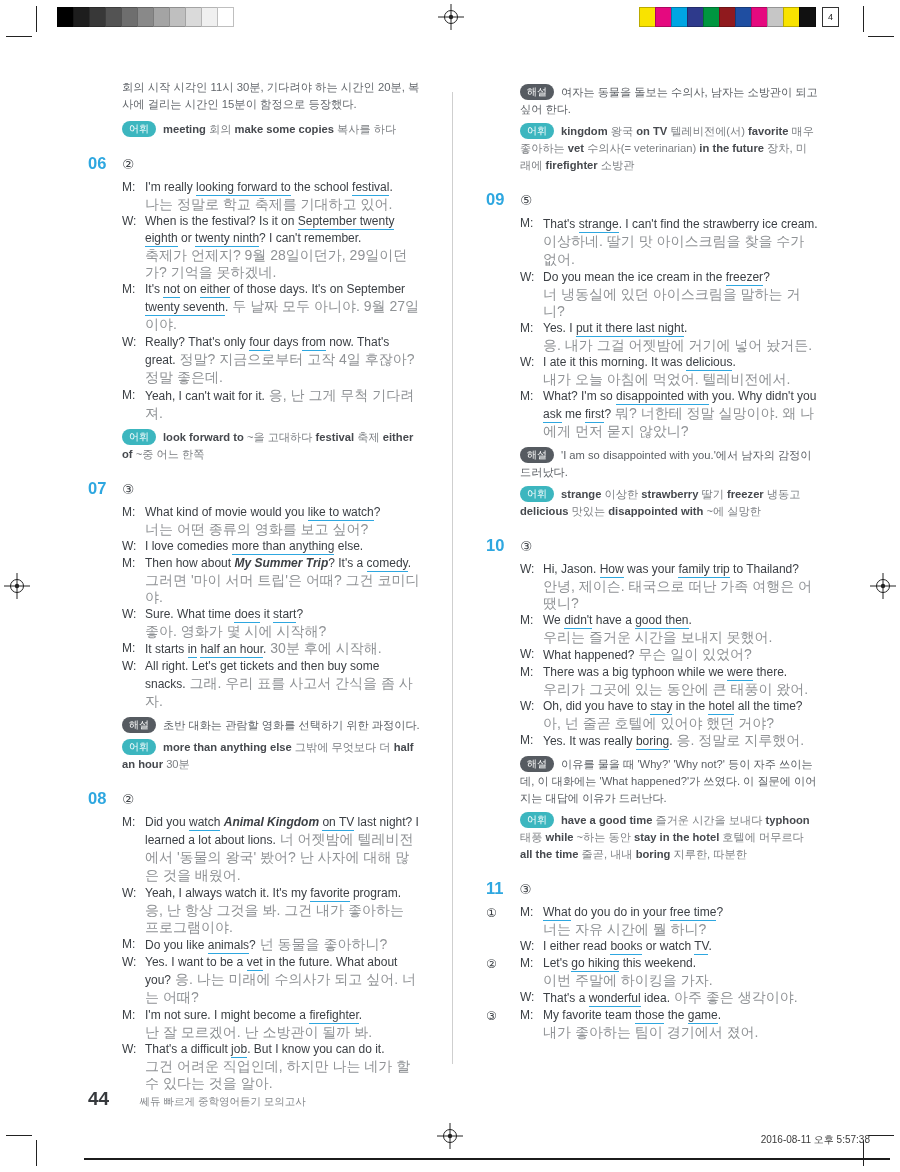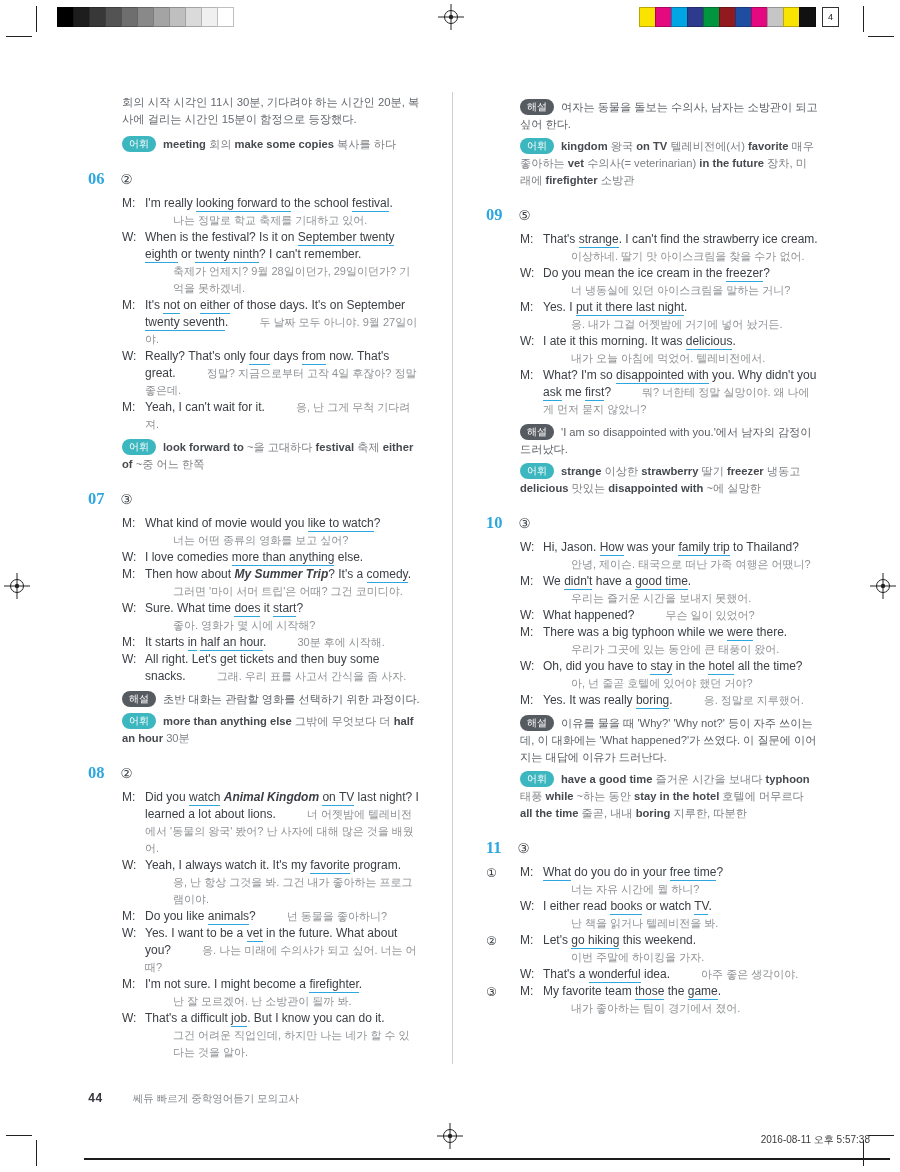--- a/index.html
+++ b/index.html
@@ -13,45 +13,45 @@
   .graybar { left:58px; }
   .colorbar { left:640px; }
   .swatch { width:17px; height:20px; border:1px solid rgba(0,0,0,.25); margin-left:-1px; }
   .sig { background:#fff; border:1px solid #333; font-size:9px; display:flex; align-items:center; justify-content:center; color:#222; margin-left:6px; }
   .reg { position:absolute; }
   .reg line, .reg circle { stroke:#222; stroke-width:1; fill:none; }
   .reg .dot { fill:#222; stroke:none; }
   .divider { position:absolute; left:452px; top:92px; width:1px; height:972px; background:#cfcfcf; }
 
   
-  .content { position:absolute; left:88px; top:94px; width:730px; display:flex; gap:66px; }
+  .content { position:absolute; left:88px; top:79px; width:730px; display:flex; gap:66px; }
   .col { width:344px; }
   .para { margin:0 0 8px 34px; font-size:11.3px; line-height:17px; color:#63676c; }
   .note { margin:5px 0 5px 34px; font-size:11.2px; line-height:17px; color:#7c7f83; }
   .badge { display:inline-block; font-size:10px; line-height:14px; color:#fff; padding:1px 7px; border-radius:9px; margin-right:7px; position:relative; top:-1px; white-space:nowrap; }
   .badge.exp { background:var(--badge-exp,#565b61); }
   .badge.voc { background:var(--badge-voc,#3cb6bf); }
   .exp-text { color:#5b5f64; }
   .vb { font-weight:bold; color:#46494e; }
   .tn {}
-  .qhead { margin:16px 0 6px 0;font-family:Liberation Serif, serif; }
+  .qhead { margin:16px 0 6px 0; }
   .qnum { color:var(--accent,#2ea7e0); font-weight:bold; font-size:16.5px; }
   .qans { margin-left:16px; font-size:13.5px; color:#3e4247; }
   .dialogue { margin:0 0 6px 34px; }
   .dline { display:flex; position:relative; font-size:12px; line-height:17px; color:#3c4045; }
   .spk { flex:0 0 23px; }
   .txt { flex:1; }
-  .kor { color:var(--kor,#8f9295); font-size:11px;margin-left:28px; }
+  .kor { color:var(--kor,#8f9295); font-size:14px; }
   .pre { position:absolute; left:-34px; top:1px; font-size:12px; color:#3c4045; }
   .u { border-bottom:1px solid var(--accent,#2ea7e0); padding-bottom:0.5px; }
   .i { font-style:italic;font-weight:bold; }
 
   
   .footer { position:absolute; left:88px; top:1088px; }
-  .pageno { font-weight:bold; font-size:12px; color:#36393d;font-family:Liberation Mono, monospace; }
+  .pageno { font-weight:bold; font-size:19px; color:#36393d; }
   .booktitle { margin-left:26px; font-size:10.5px; color:#85888c; }
   .printinfo-left { position:absolute; left:30px; top:1196px; font-size:10px; color:#3a3a3a; }
   .printinfo-right { position:absolute; right:30px; top:1133px; font-size:10px; color:#3a3a3a; }
   .bottomline { position:absolute; left:84px; top:1158px; width:806px; height:2px; background:#1c1c1c; }
 </style>
 </head>
 <body>
 
 <div class="sheet">
 
@@ -281,21 +281,21 @@
           <div class="dline">
             <span class="spk">W:</span>
             <span class="txt"><span class="tn">Hi, Jason. </span><span class="u">How</span><span class="tn"> was your </span><span class="u">family trip</span><span class="tn"> to Thailand?</span></span>
           </div>
           <div class="dline">
             <span class="spk"></span>
             <span class="txt kor">안녕, 제이슨. 태국으로 떠난 가족 여행은 어땠니?</span>
           </div>
           <div class="dline">
             <span class="spk">M:</span>
-            <span class="txt"><span class="tn">We </span><span class="u">didn't</span><span class="tn"> have a </span><span class="u">good time</span><span class="tn">.</span></span>
+            <span class="txt"><span class="tn">We </span><span class="u">didn't</span><span class="tn"> have a </span><span class="u">good then</span><span class="tn">.</span></span>
           </div>
           <div class="dline">
             <span class="spk"></span>
             <span class="txt kor">우리는 즐거운 시간을 보내지 못했어.</span>
           </div>
           <div class="dline">
             <span class="spk">W:</span>
             <span class="txt"><span class="tn">What happened?</span><span class="kor"> 무슨 일이 있었어?</span></span>
           </div>
           <div class="dline">
@@ -328,24 +328,20 @@
             <span class="spk">M:</span>
             <span class="txt"><span class="u">What</span><span class="tn"> do you do in your </span><span class="u">free time</span><span class="tn">?</span></span>
           </div>
           <div class="dline">
             <span class="spk"></span>
             <span class="txt kor">너는 자유 시간에 뭘 하니?</span>
           </div>
           <div class="dline">
             <span class="spk">W:</span>
             <span class="txt"><span class="tn">I either read </span><span class="u">books</span><span class="tn"> or watch </span><span class="u">TV</span><span class="tn">.</span></span>
-          </div>
-          <div class="dline">
-            <span class="spk"></span>
-            <span class="txt kor">난 책을 읽거나 텔레비전을 봐.</span>
           </div>
           <div class="dline">
             <span class="pre">②</span>
             <span class="spk">M:</span>
             <span class="txt"><span class="tn">Let's </span><span class="u">go hiking</span><span class="tn"> this weekend.</span></span>
           </div>
           <div class="dline">
             <span class="spk"></span>
             <span class="txt kor">이번 주말에 하이킹을 가자.</span>
           </div>

